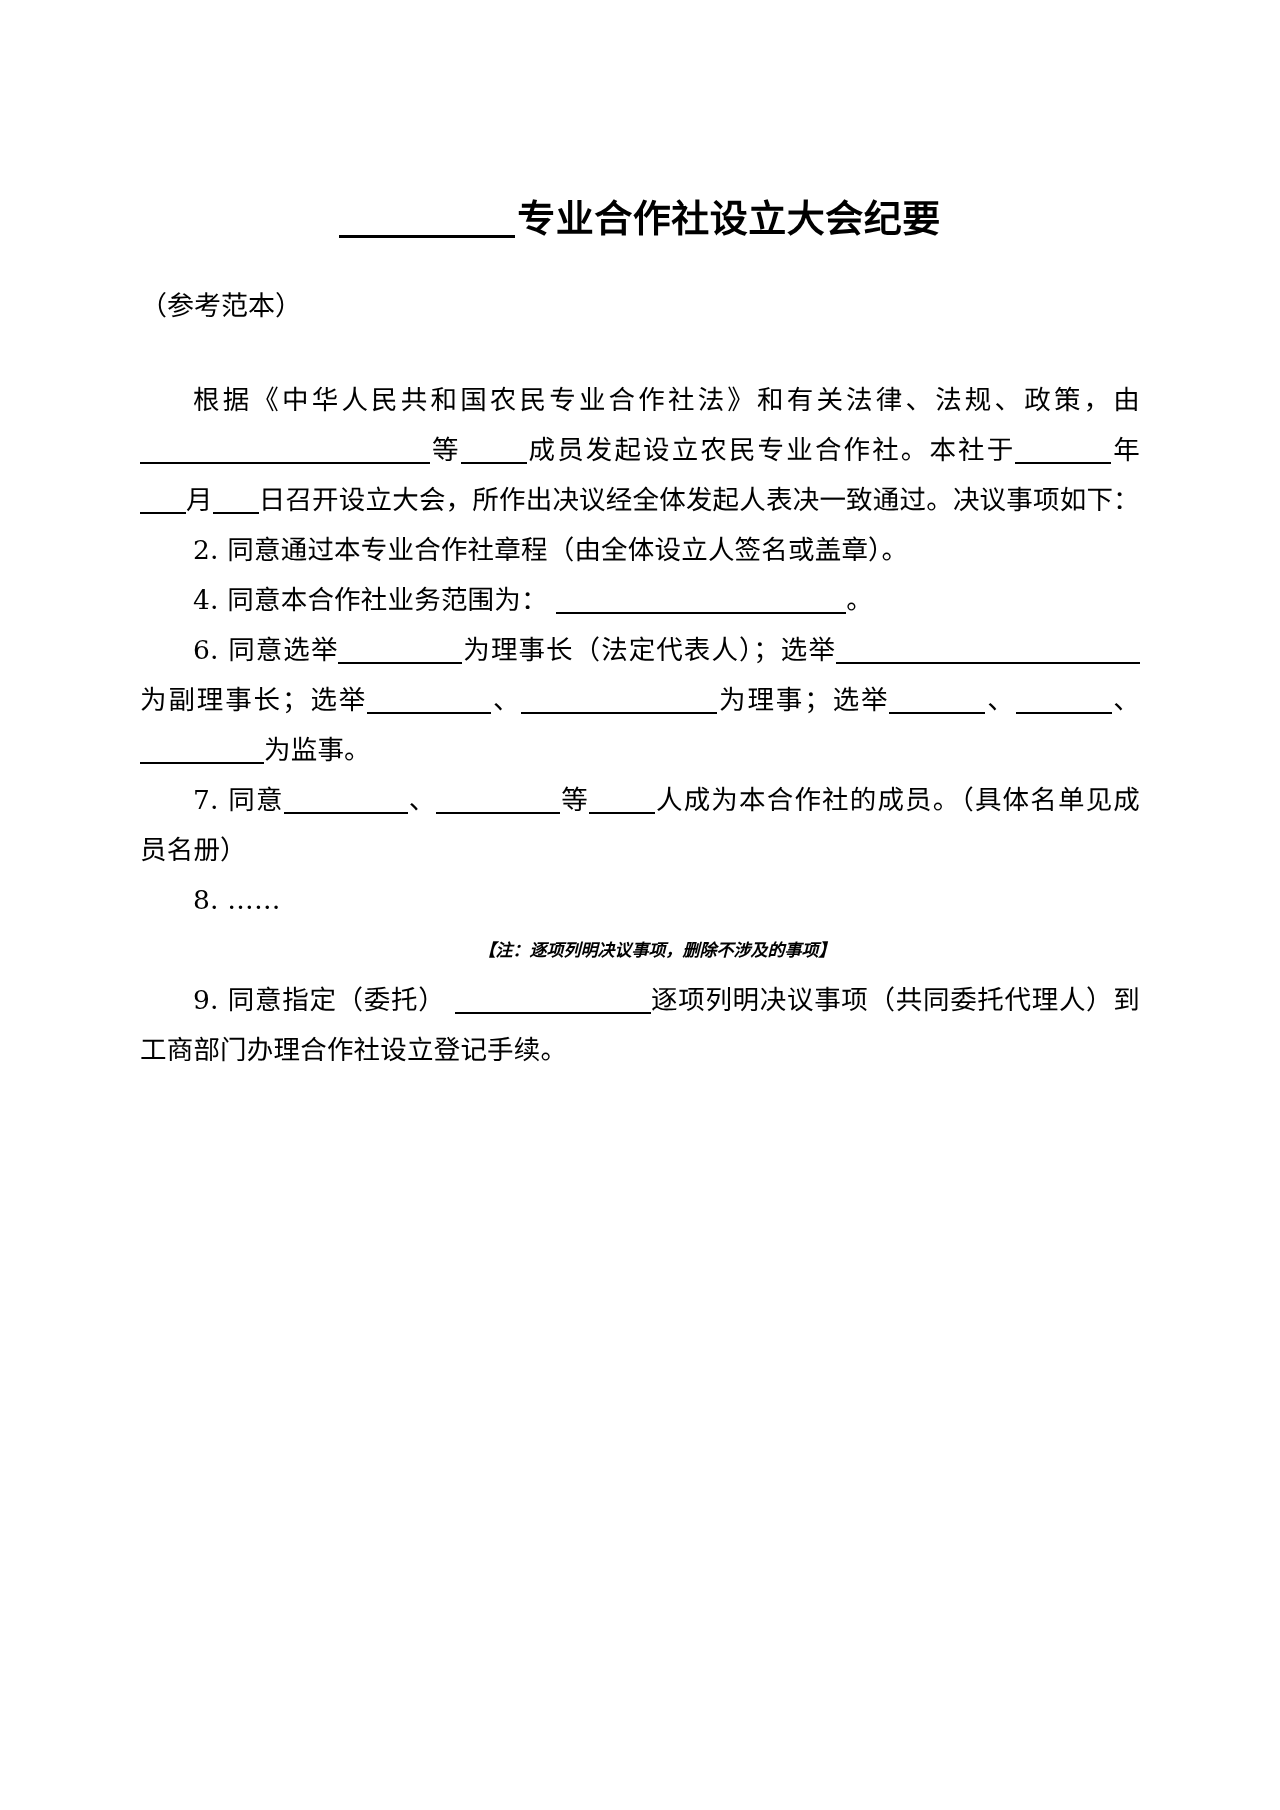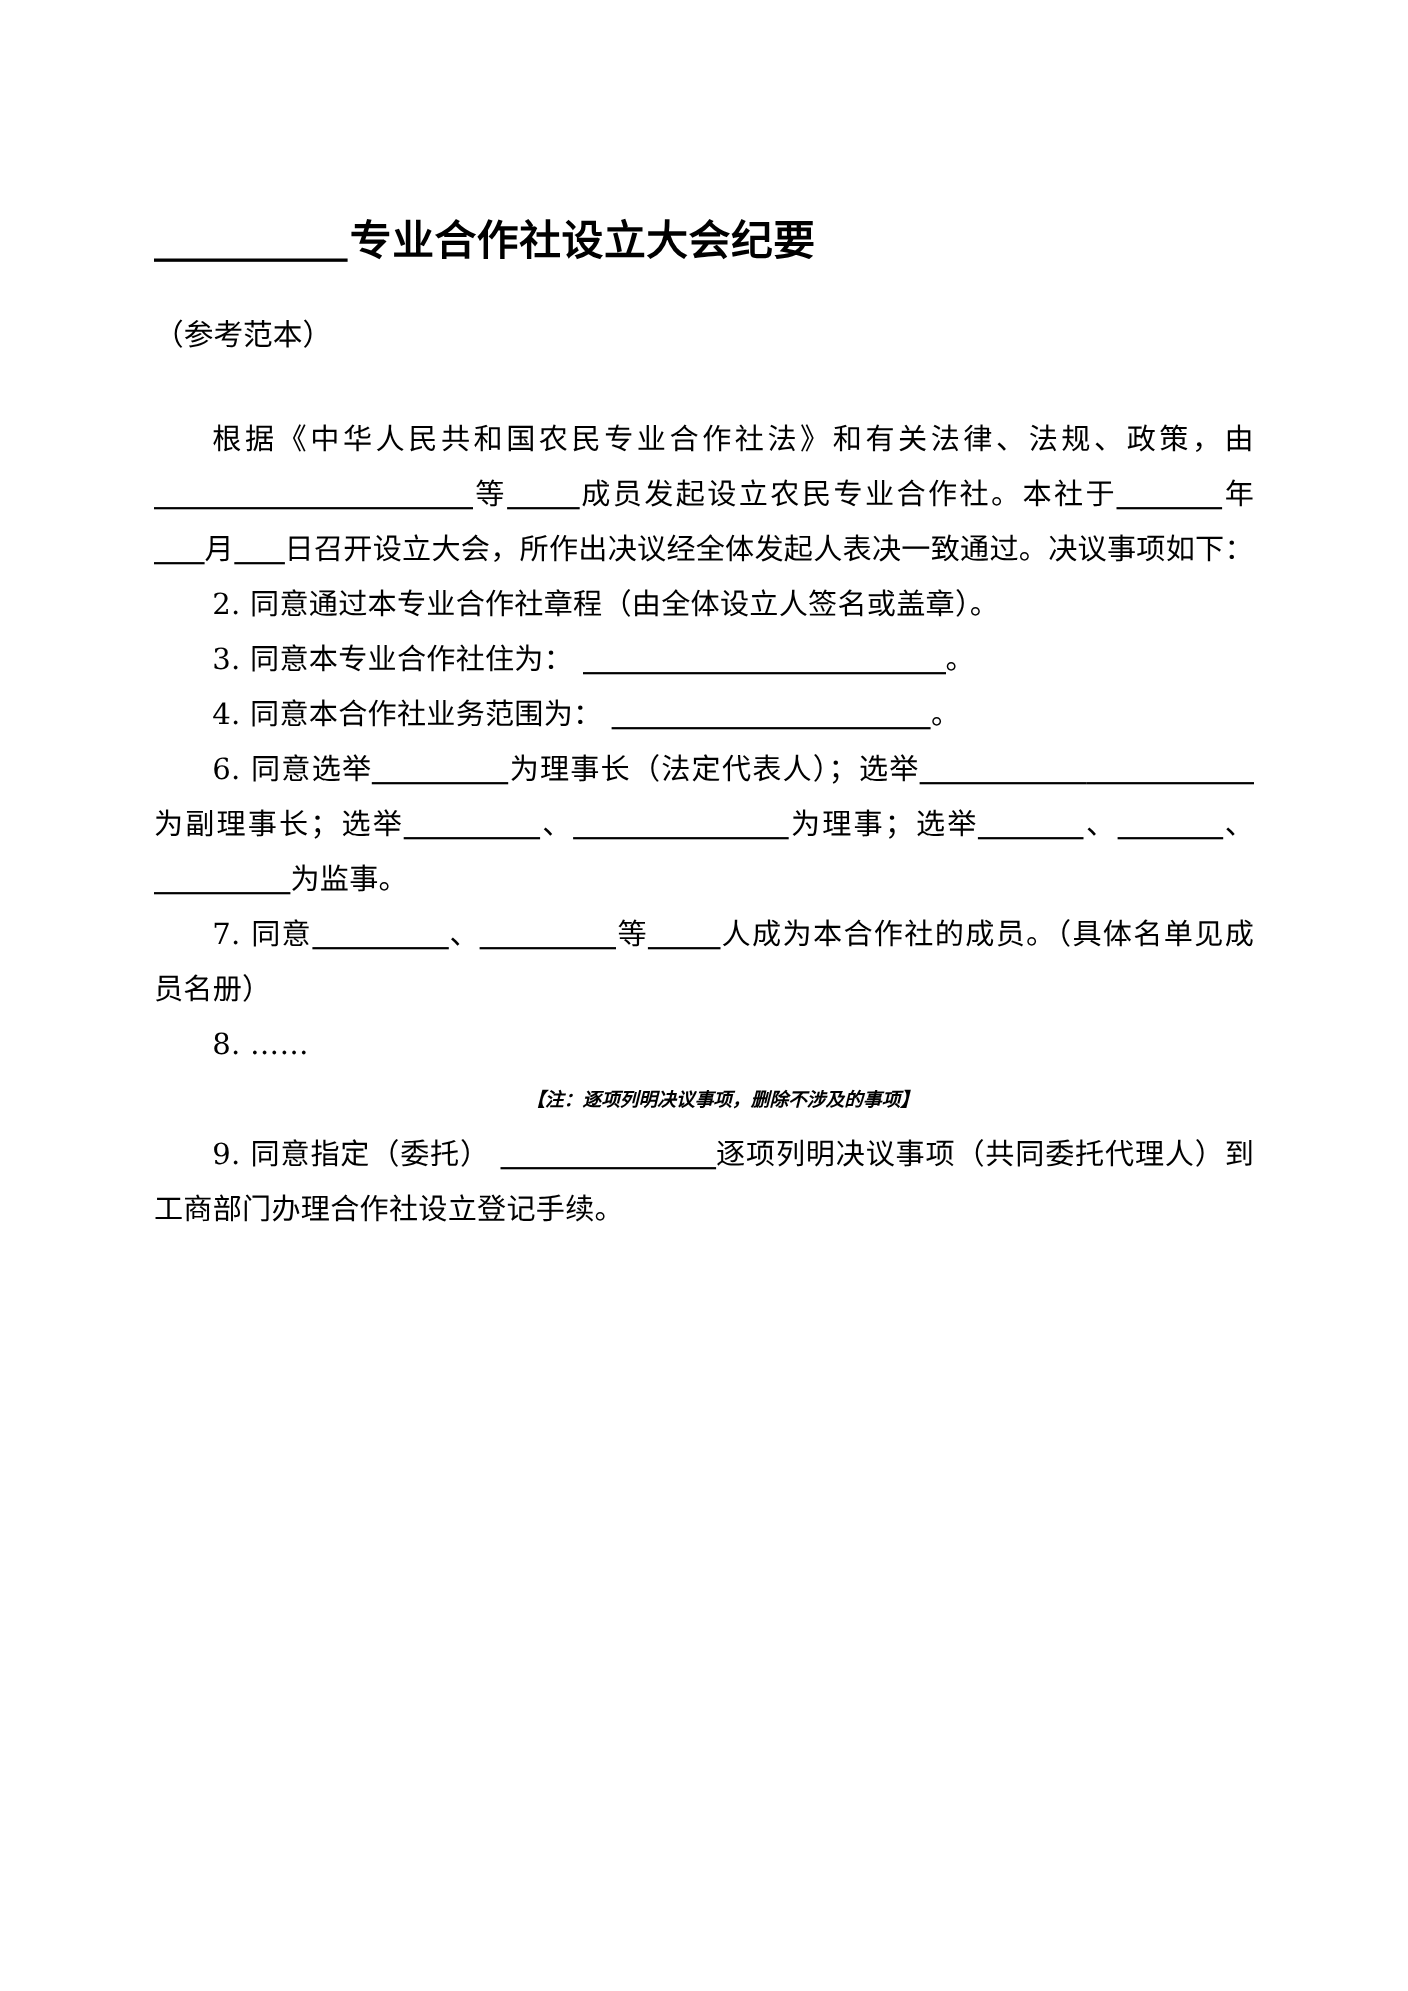--- a/index.html
+++ b/index.html
@@ -25,20 +25,21 @@
     position: absolute;
     left: 140px;
     top: 0;
     width: 1000px;
   }
 
   
   .doc-title {
     margin: 0;
     padding-top: 196px;
+    text-align: center;
     font-size: 38px;
     font-weight: 700;
     line-height: 1.25;
     letter-spacing: 0.5px;
     white-space: nowrap;
     font-family: "DejaVu Sans", "Liberation Sans", sans-serif;
   }
   .doc-title .title-blank {
     display: inline-block;
     width: 176px;
@@ -121,21 +122,20 @@
 
     <p class="doc-subtitle">（参考范本）</p>
 
     <div class="body-block">
 
       <p class="para indent"><span>根据《中华人民共和国农民专业合作社法》和有关法律、法规、</span><span>政策，由</span><span class="blank b-4xl"></span><span>等</span><span class="blank b-sm"></span><span>成员发起设立农民专业合作</span><span>社。本社于</span><span class="blank b-md"></span><span>年</span><span class="blank b-xs"></span><span>月</span><span class="blank b-xs"></span><span>日召开设立大会，所作出决议经全体发</span><span>起人表决一致通过。决议事项如下：</span></p>
 
 
       <p class="para item"><span class="num">2.</span> <span>同意通过本专业合作社章程（由全体设立人签名或盖章）。</span></p>
 
-      <p class="para item"><span class="num">3.</span> <span>同意本专业合作社住为：</span> <span class="blank b-addr"></span><span>。</span></p>
 
       <p class="para item"><span class="num">4.</span> <span>同意本合作社业务范围为：</span> <span class="blank b-4xl"></span><span>。</span></p>
 
 
       <p class="para item"><span class="num">6.</span> <span>同意选举</span><span class="blank b-lg"></span><span>为理事长（法定代表人）；选举</span><span class="blank b-xl"></span><span class="blank b-xl"></span><span>为副理事长；选举</span><span class="blank b-lg"></span><span>、</span><span class="blank b-2xl"></span><span>为理事；选</span><span>举</span><span class="blank b-md"></span><span>、</span><span class="blank b-md"></span><span>、</span><span class="blank b-lg"></span><span>为监事。</span></p>
 
       <p class="para item"><span class="num">7.</span> <span>同意</span><span class="blank b-lg"></span><span>、</span><span class="blank b-lg"></span><span>等</span><span class="blank b-sm"></span><span>人成为本合作社的成员。（具</span><span>体名单见成员名册）</span></p>
 
       <p class="para item"><span class="num">8.</span> <span>……</span></p>
 

